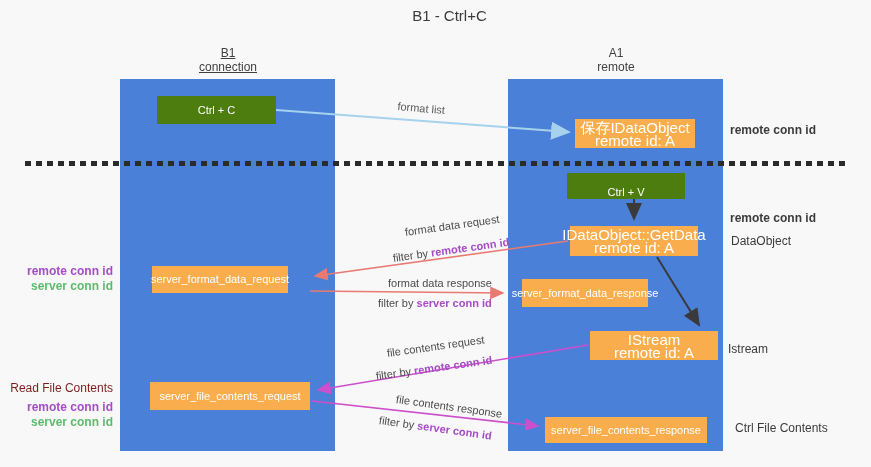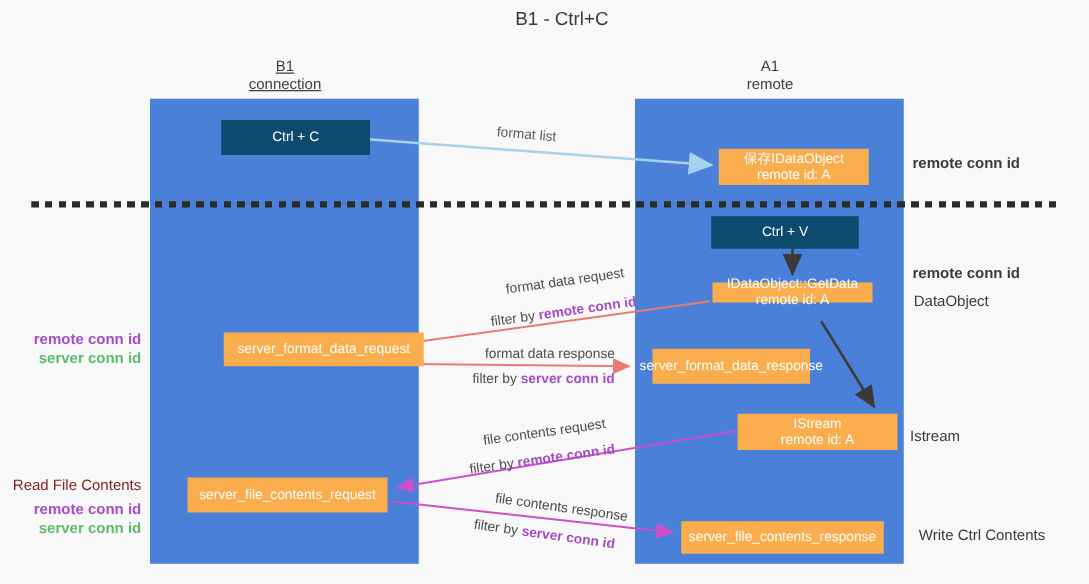--- a/index.html
+++ b/index.html
@@ -15,22 +15,22 @@
   .lane.left{left:120px;}
   .lane.right{left:508px;}
 
   .dashes{position:absolute; left:25px; top:161px; width:820px; height:5px;
           background:repeating-linear-gradient(90deg,#2b2b2b 0 6px,transparent 6px 11px);}
 
   svg.overlay{position:absolute; left:0; top:0; pointer-events:none;}
 
   .box{position:absolute; display:flex; flex-direction:column; align-items:center;
        justify-content:center; color:#fff; text-align:center; font-size:11px; line-height:13px;}
-  .box.two{font-size:11px;}
-  .green{background:#0c4a6e;margin-left:20px;}
+  .box.two{font-size:15px;}
+  .green{background:#4d7c0f;}
   .orange{background:#f9ad4d;}
 
   .alabel{position:absolute; font-size:11px; color:#4c4c4c; white-space:nowrap;
           transform-origin:0 0;}
   .rneg{transform:rotate(-8deg);}
   .rpos{transform:rotate(8deg);}
   .rsm{transform:rotate(5deg);}
   .purple{color:#a64dc6; font-weight:700;}
   .greentxt{color:#5dbb6b; font-weight:700;}
 
@@ -88,30 +88,30 @@
 
   <div class="box green" style="left:157px; top:96px; width:119px; height:28px;">
     <span>Ctrl + C</span>
   </div>
 
   <div class="box orange two" style="left:575px; top:119px; width:120px; height:29px;">
     <span>保存IDataObject</span>
     <span>remote id: A</span>
   </div>
 
-  <div class="box green" style="left:549px; top:173px; width:118px; height:26px;">
+  <div class="box green" style="left:567px; top:173px; width:118px; height:26px;justify-content:flex-end;">
     <span>Ctrl + V</span>
   </div>
 
-  <div class="box orange two" style="left:570px; top:226px; width:128px; height:16px;">
+  <div class="box orange two" style="left:570px; top:226px; width:128px; height:30px;">
     <span>IDataObject::GetData</span>
     <span>remote id: A</span>
   </div>
 
-  <div class="box orange" style="left:152px; top:266px; width:160px; height:27px;margin-left:27px;">
+  <div class="box orange" style="left:152px; top:266px; width:136px; height:27px;">
     <span>server_format_data_request</span>
   </div>
 
   <div class="box orange" style="left:522px; top:279px; width:126px; height:28px;">
     <span>server_format_data_response</span>
   </div>
 
   <div class="box orange two" style="left:590px; top:331px; width:128px; height:29px;">
     <span>IStream</span>
     <span>remote id: A</span>
@@ -148,21 +148,21 @@
   <div class="alabel rpos" style="left:397px; top:393px;">file contents response</div>
   <div class="alabel rpos" style="left:380px; top:414px;">
     <span>filter by</span>
     <span class="purple">server conn id</span>
   </div>
 
   <div class="side b purple" style="left:730px; top:123px;">remote conn id</div>
   <div class="side b purple" style="left:730px; top:211px;">remote conn id</div>
   <div class="side" style="left:731px; top:234px;">DataObject</div>
   <div class="side" style="left:728px; top:342px;">Istream</div>
-  <div class="side" style="left:735px; top:421px;">Write Ctrl Contents</div>
+  <div class="side" style="left:735px; top:421px;">Ctrl File Contents</div>
 
   <div class="leftcol" style="top:264px;">
     <div class="purple">remote conn id</div>
     <div class="greentxt">server conn id</div>
   </div>
 
   <div class="leftcol" style="top:381px; color:#7f1d1d;">Read File Contents</div>
 
   <div class="leftcol" style="top:400px;">
     <div class="purple">remote conn id</div>

